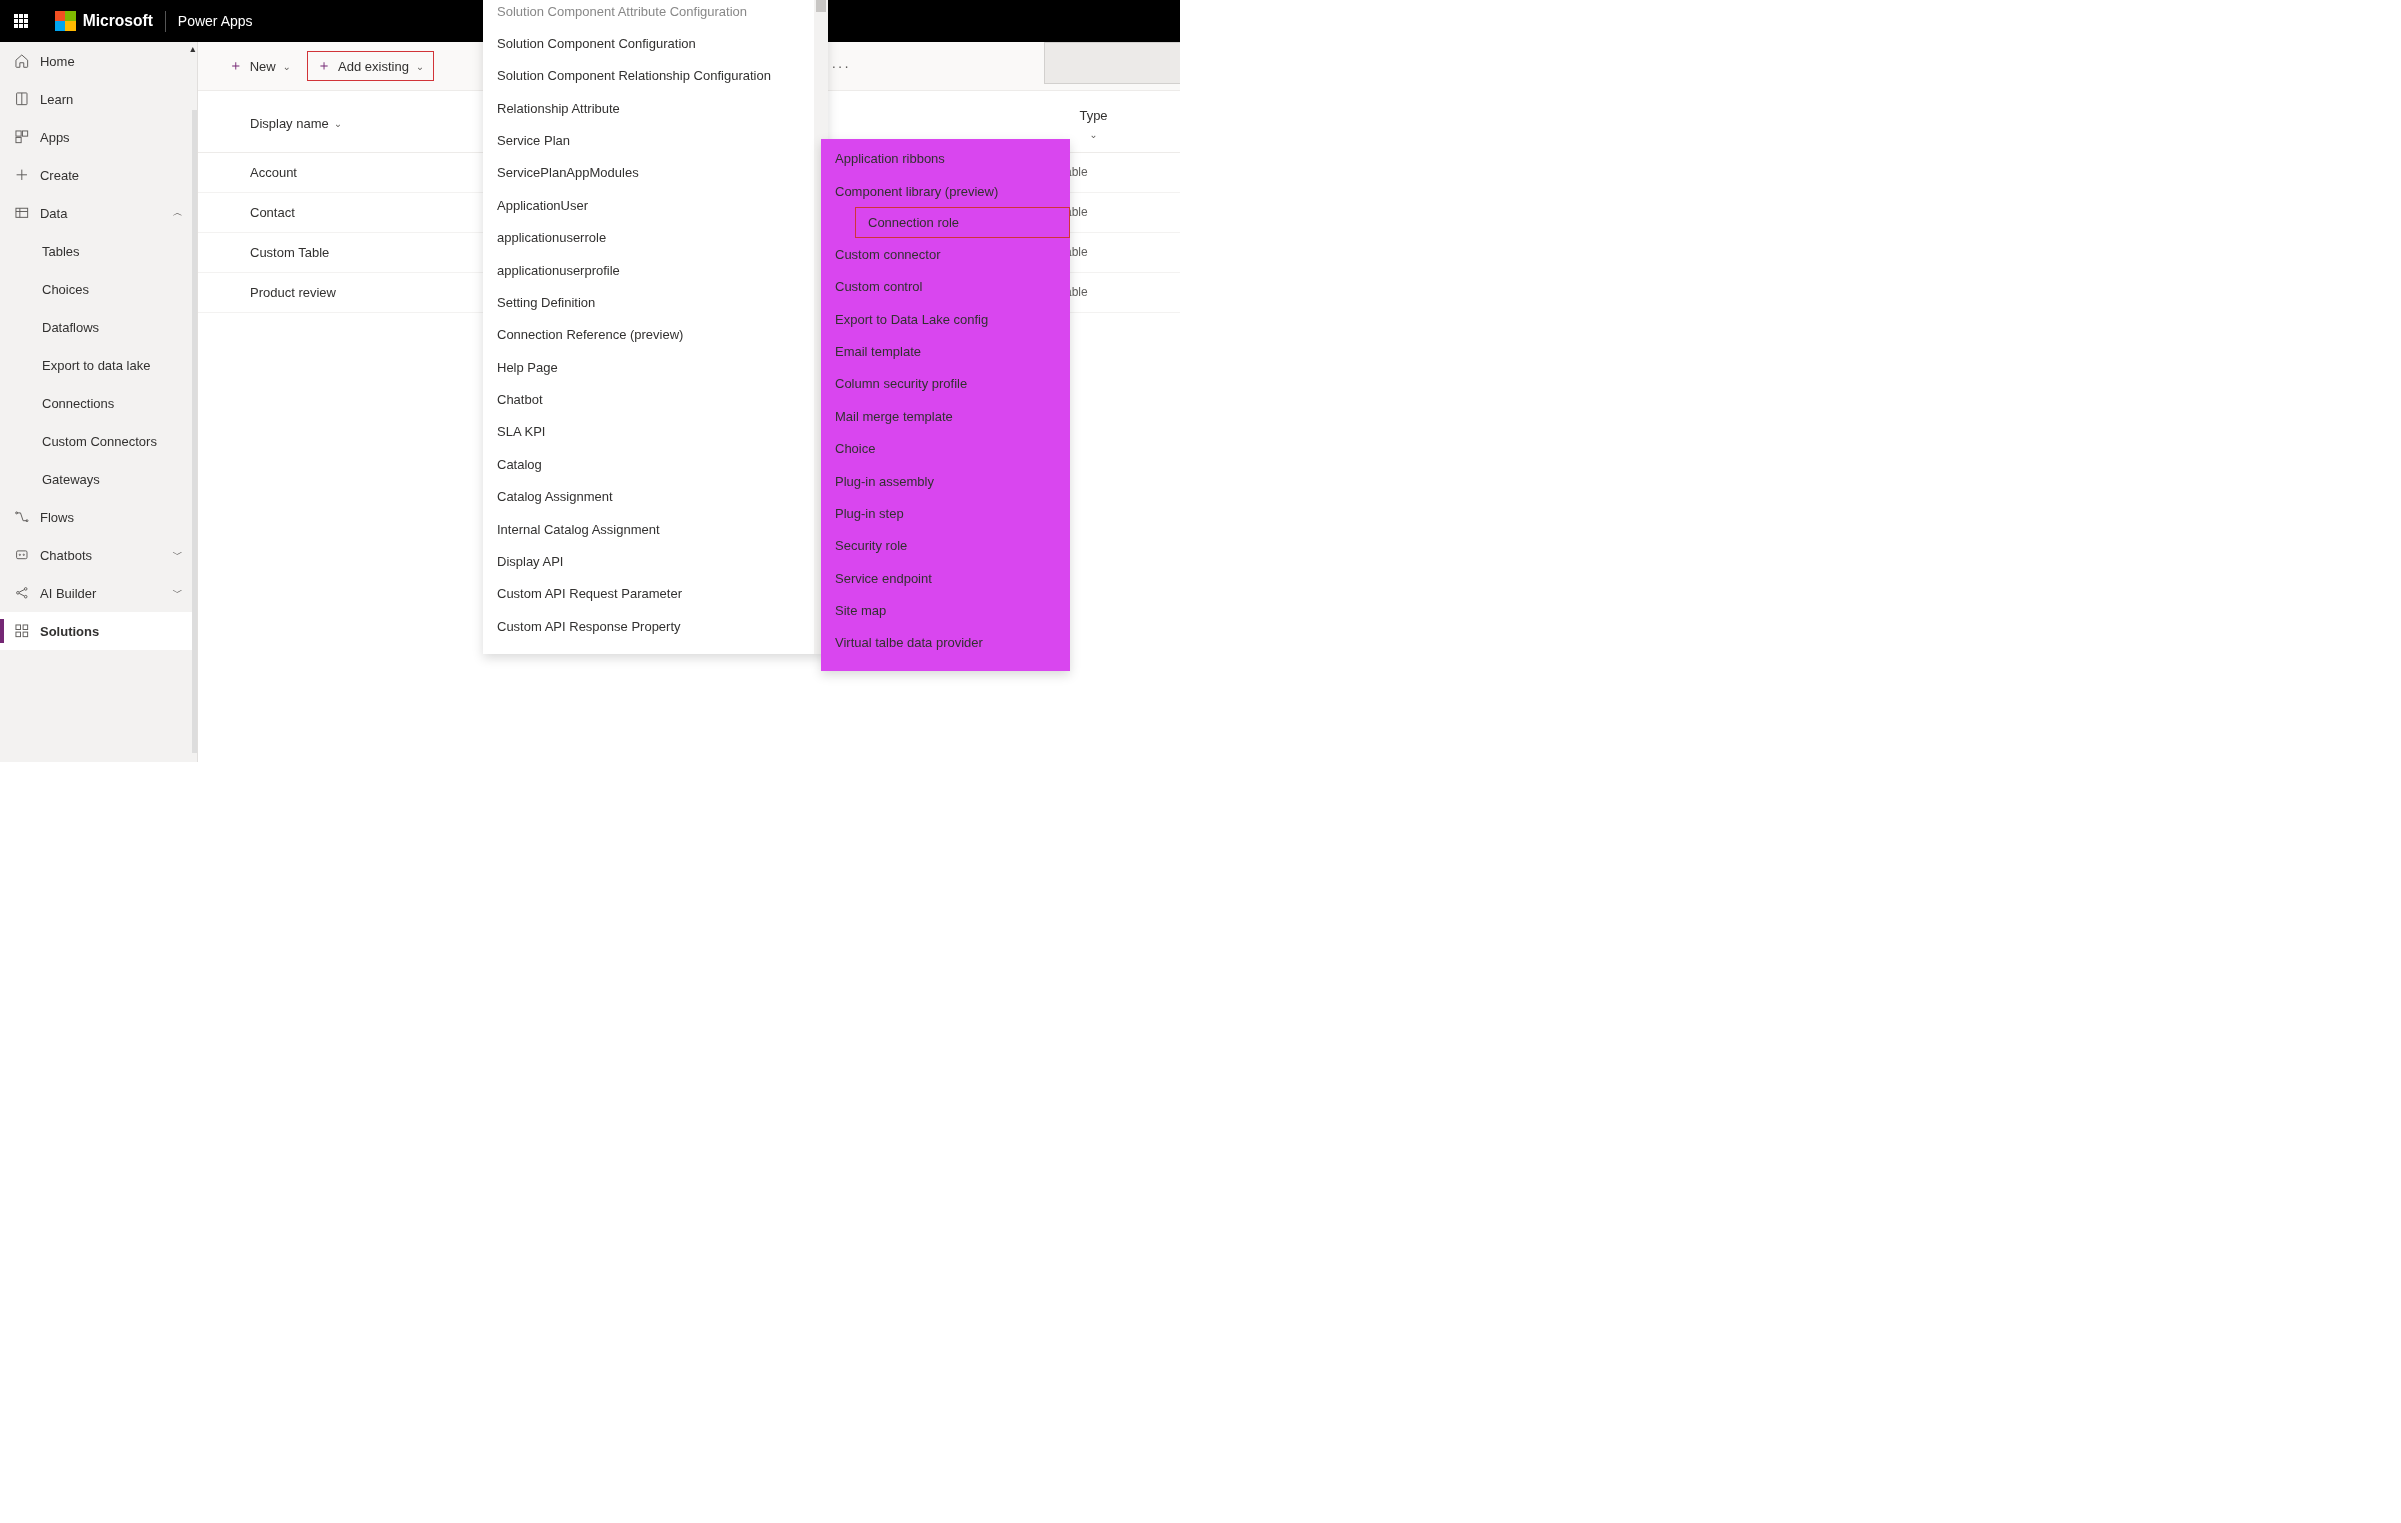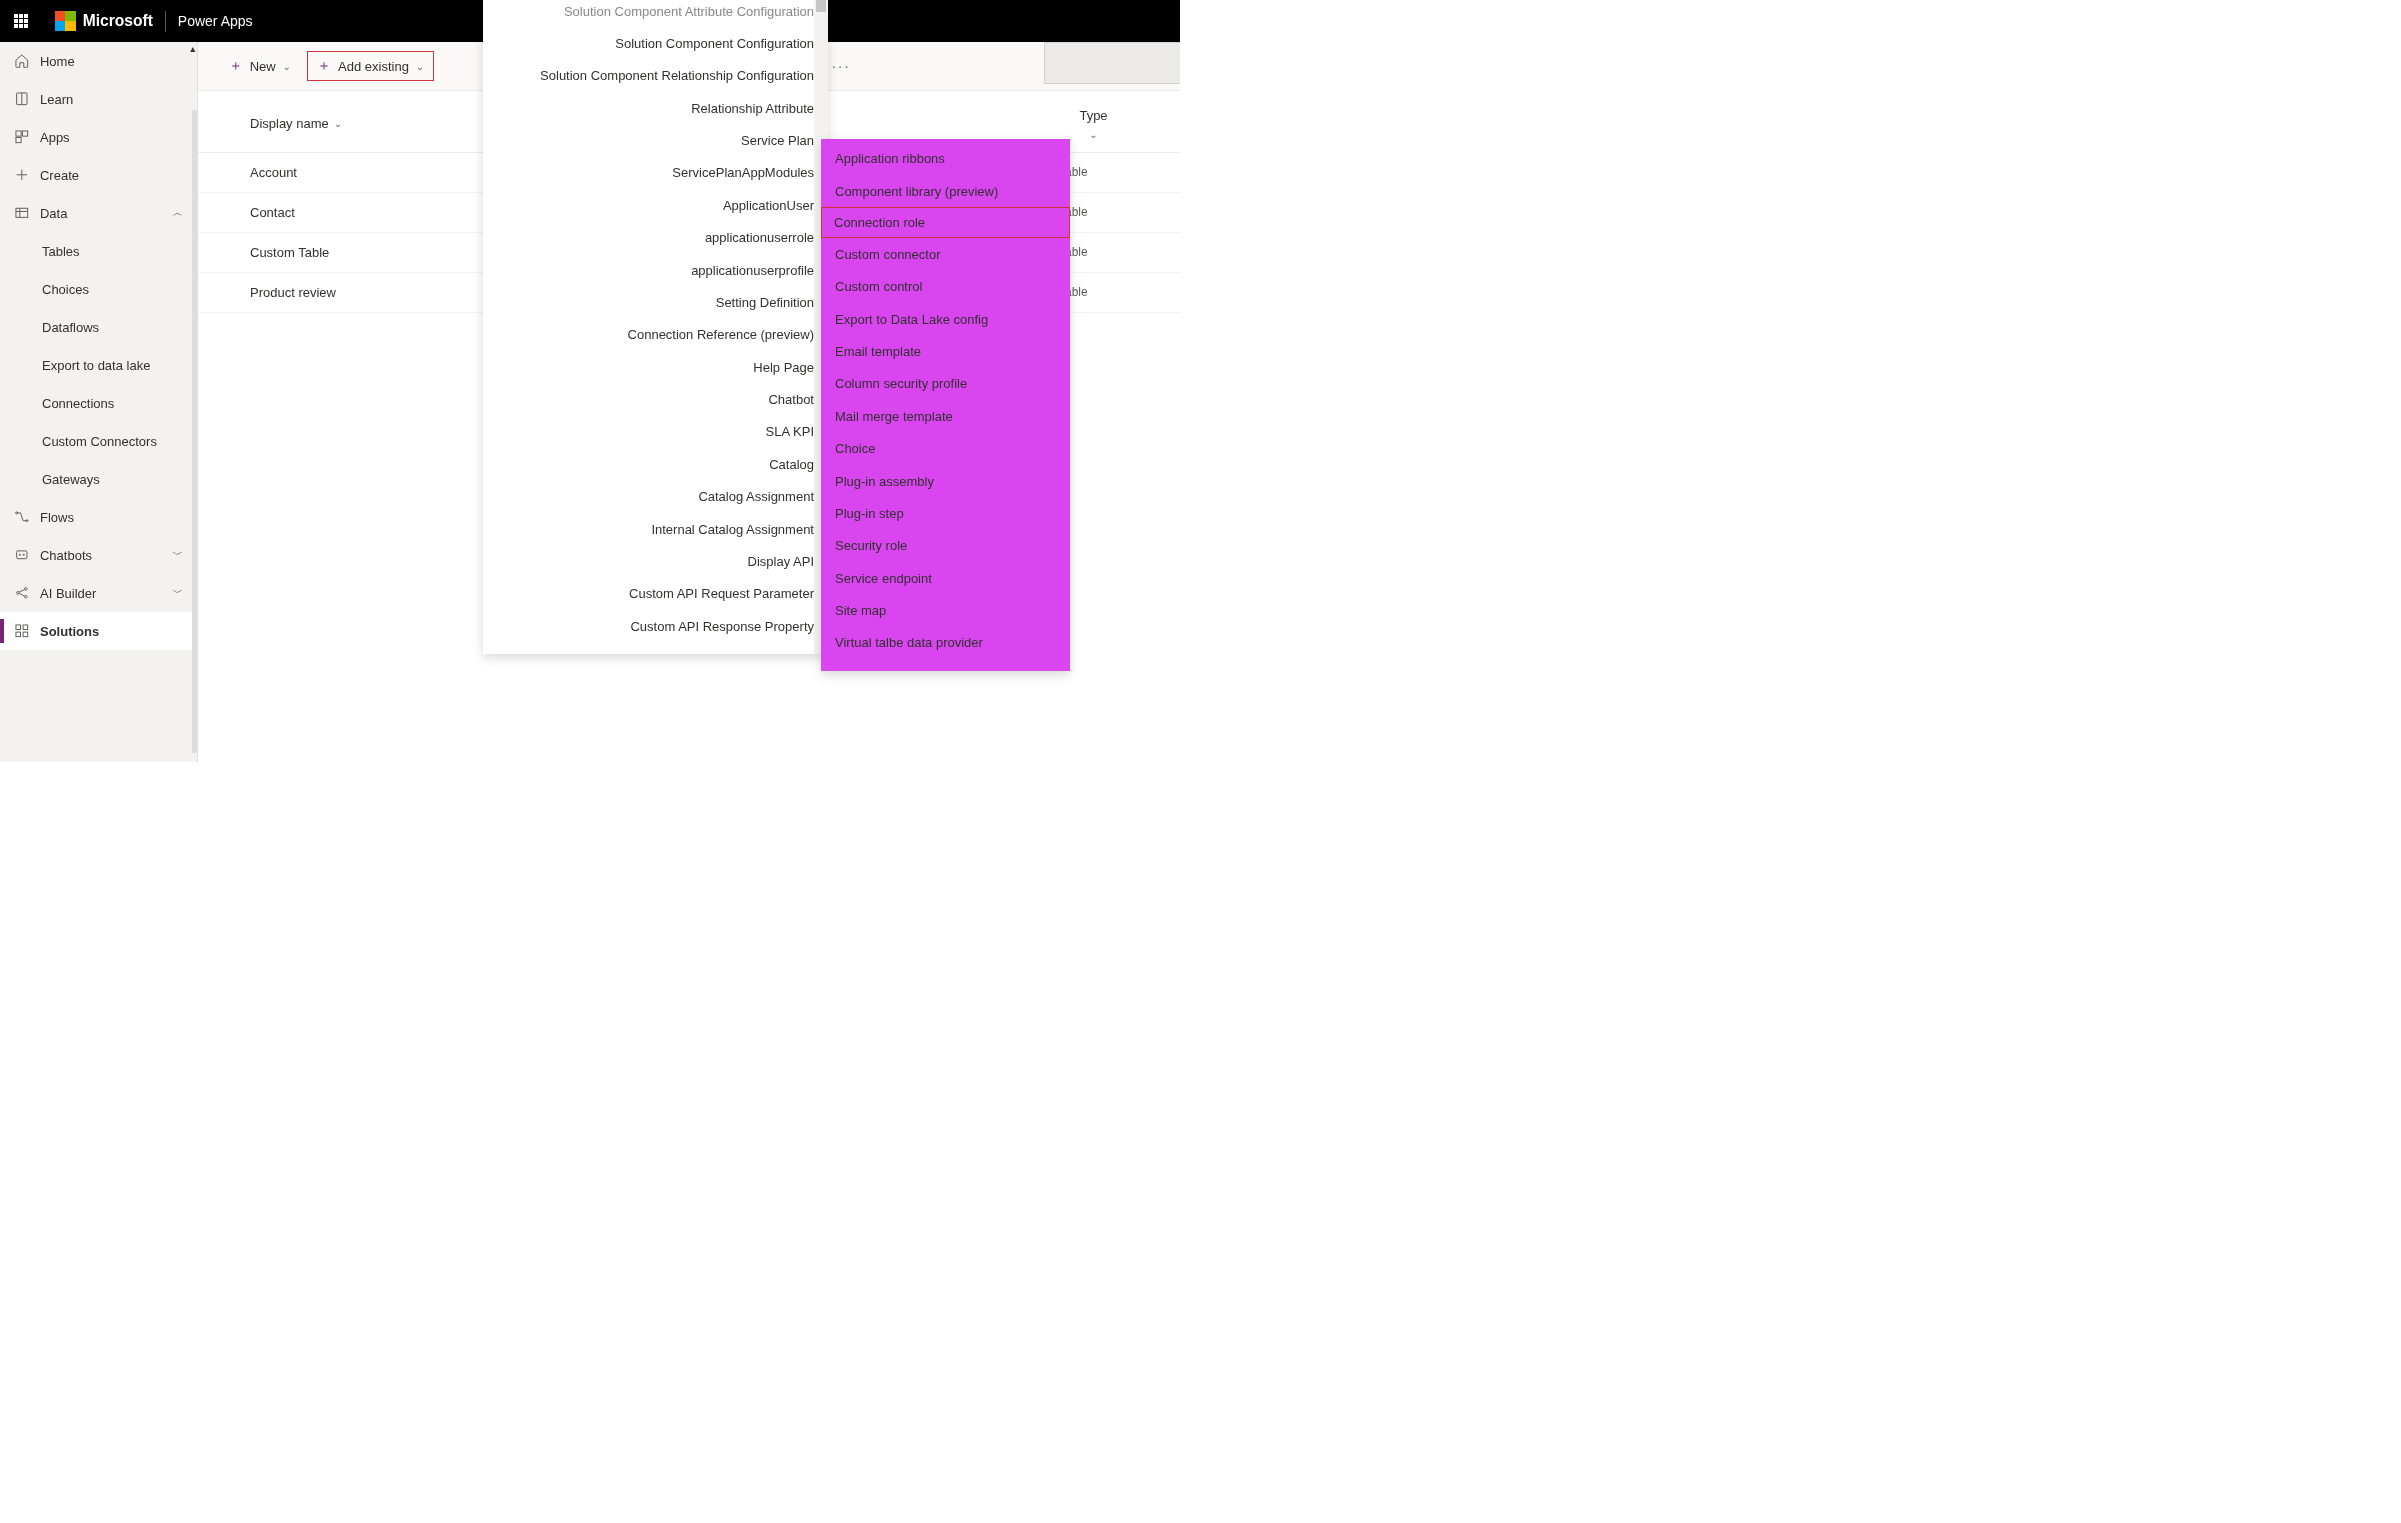--- a/index.html
+++ b/index.html
@@ -45,25 +45,25 @@
     .table-head { display:flex; padding: 17.4px 52px 12px; color:#323130; border-bottom:0.9px solid #edebe9; }
     .col-display { flex:1; font-size:13px; display:flex; align-items:center; gap:5.2px; }
     .col-type { width: 69px; text-align:left; font-size:13px; display:flex; align-items:center; gap:5.2px;flex-direction:column; }
     .table-row { display:flex; padding: 12px 52px; border-bottom:0.9px solid #f3f2f1; }
     .cell-display { flex:1; font-size:13px; color:#323130; }
     .cell-type { width:69px; font-size:12px; color:#605e5c; }
 
     .dropdown1 { position:absolute; top:0; left:483px; width:345px; background:#fff; box-shadow: 0 3.5px 10.4px rgba(0,0,0,.15); padding: 3.5px 0 12px; z-index:10; }
     .dropdown1 .scrollbar { position:absolute; right:0; top:0; bottom:0; width:14px; background:#f3f2f1; }
     .dropdown1 .scroll-thumb { position:absolute; top:0; left:1.7px; width:10.4px; height:12px; background:#c8c6c4;}
-    .dd-item { padding: 8.7px 14px; font-size:13px; color:#323130; cursor:pointer;text-align:right; }
+    .dd-item { padding: 8.7px 14px; font-size:13px; color:#323130; cursor:pointer; }
 
     .dropdown2 { position:absolute; top:139px; left:821px; width:249px; background:#d946ef; box-shadow: 0 3.5px 10.4px rgba(0,0,0,.15); padding: 3.5px 0 12px; z-index:11; }
     .dd2-item { padding: 8.7px 14px; font-size:13px; color:#323130; cursor:pointer; }
-    .dd2-highlight { border:1.7px solid #d13438; padding: 7px 12px; }
+    .dd2-highlight { border:1.7px solid #d13438; padding: 7px 12px; margin-left: 34px; }
 
     .graybox { position:absolute; top:0; left:846px; width:156px; height:42px; background:#eceae8; border:0.9px solid #d2d0ce; z-index:5;}
 
     svg { width:15.6px; height:15.6px; stroke:#605e5c; fill:none; stroke-width:1.5; }
   </style>
 </head>
 <body>
 
 <div class="topbar">
   <div class="waffle">

